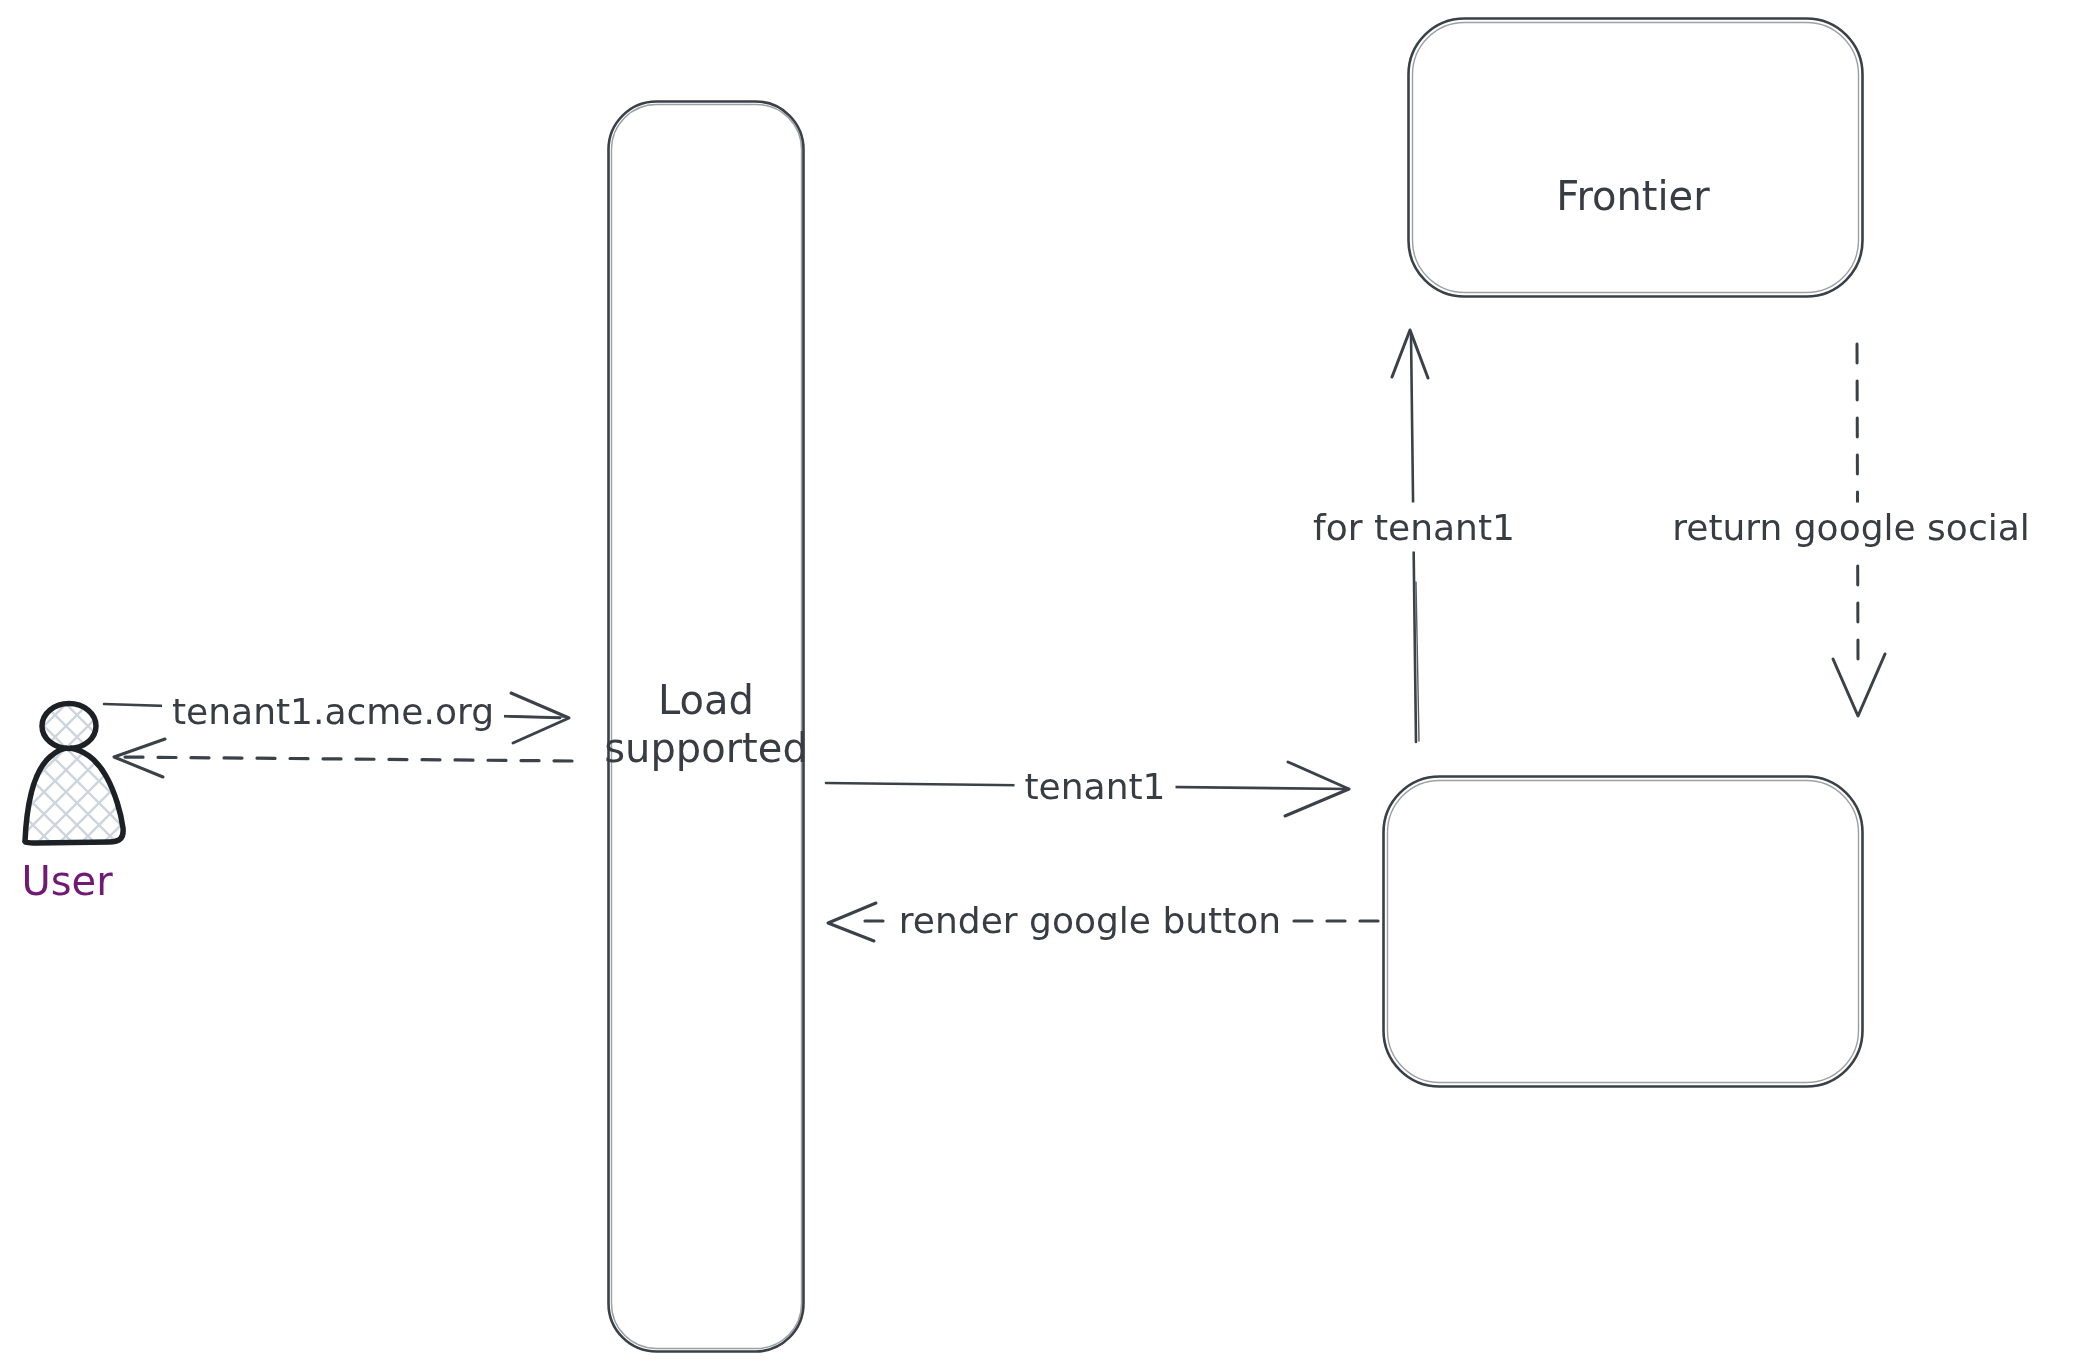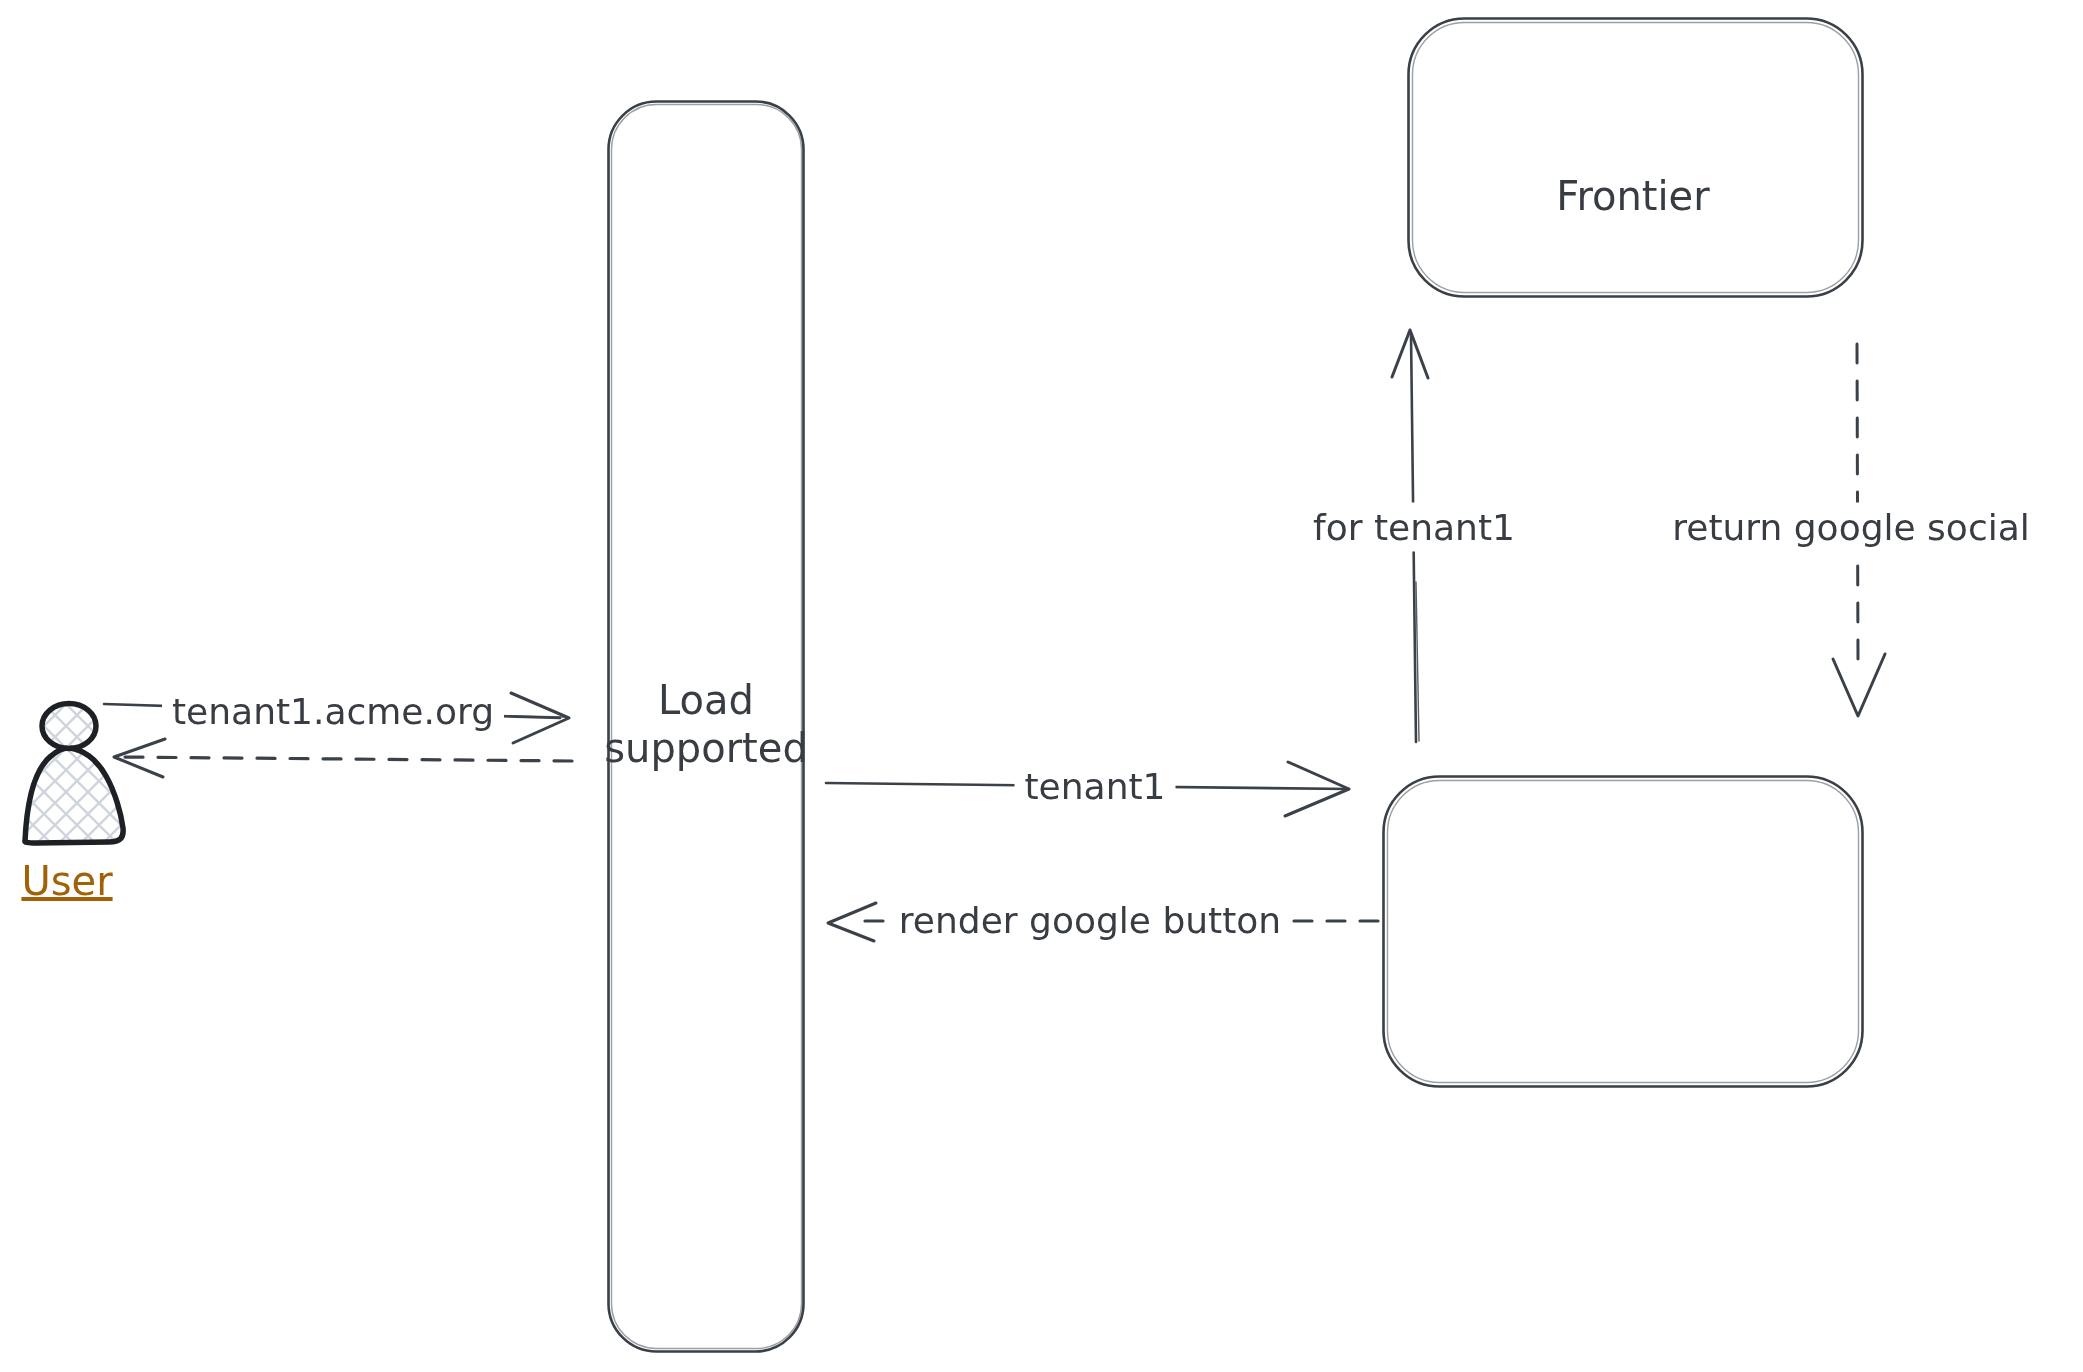--- a/index.html
+++ b/index.html
@@ -76,22 +76,21 @@
     line-height: 50px;
   }
   .arrow-lbl {
     font-size: 36px;
     line-height: 45px;
     background: #ffffff;
     padding: 2px 10px;
   }
   .user-lbl {
     font-size: 40px;
-    color: #a16207;
-    text-decoration: underline;
+    color: #701a75;
   }
 </style>
 </head>
 <body>
 
 <div class="canvas">
 
   <svg width="2083" height="1372" viewBox="0 0 2083 1372">
     <defs>
       <pattern id="hatch" width="22" height="22" patternUnits="userSpaceOnUse">

